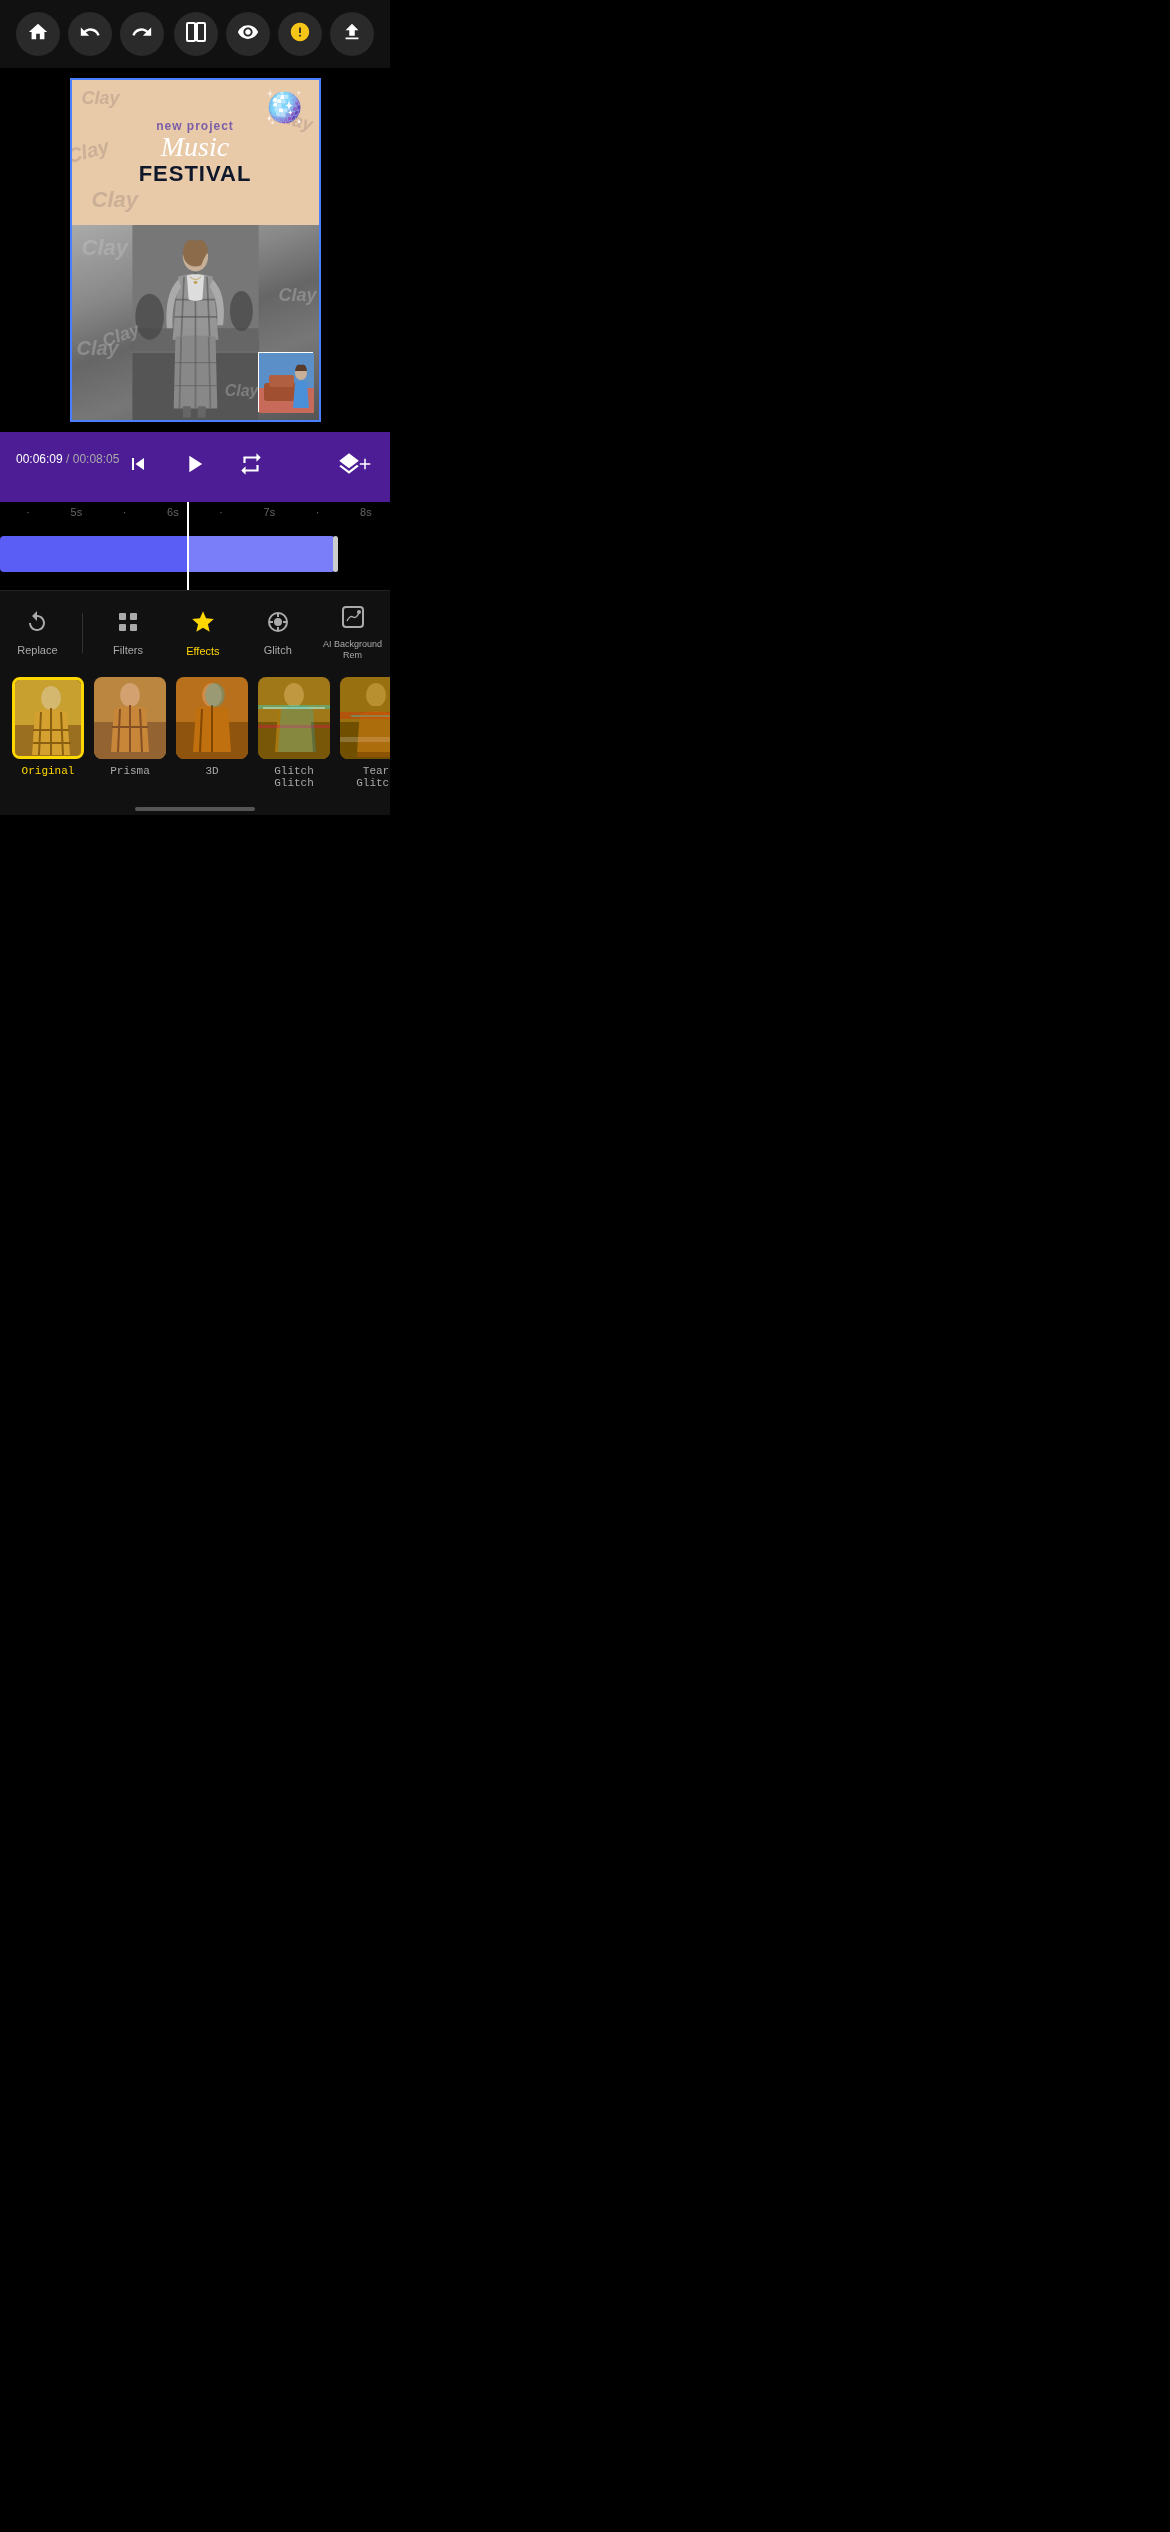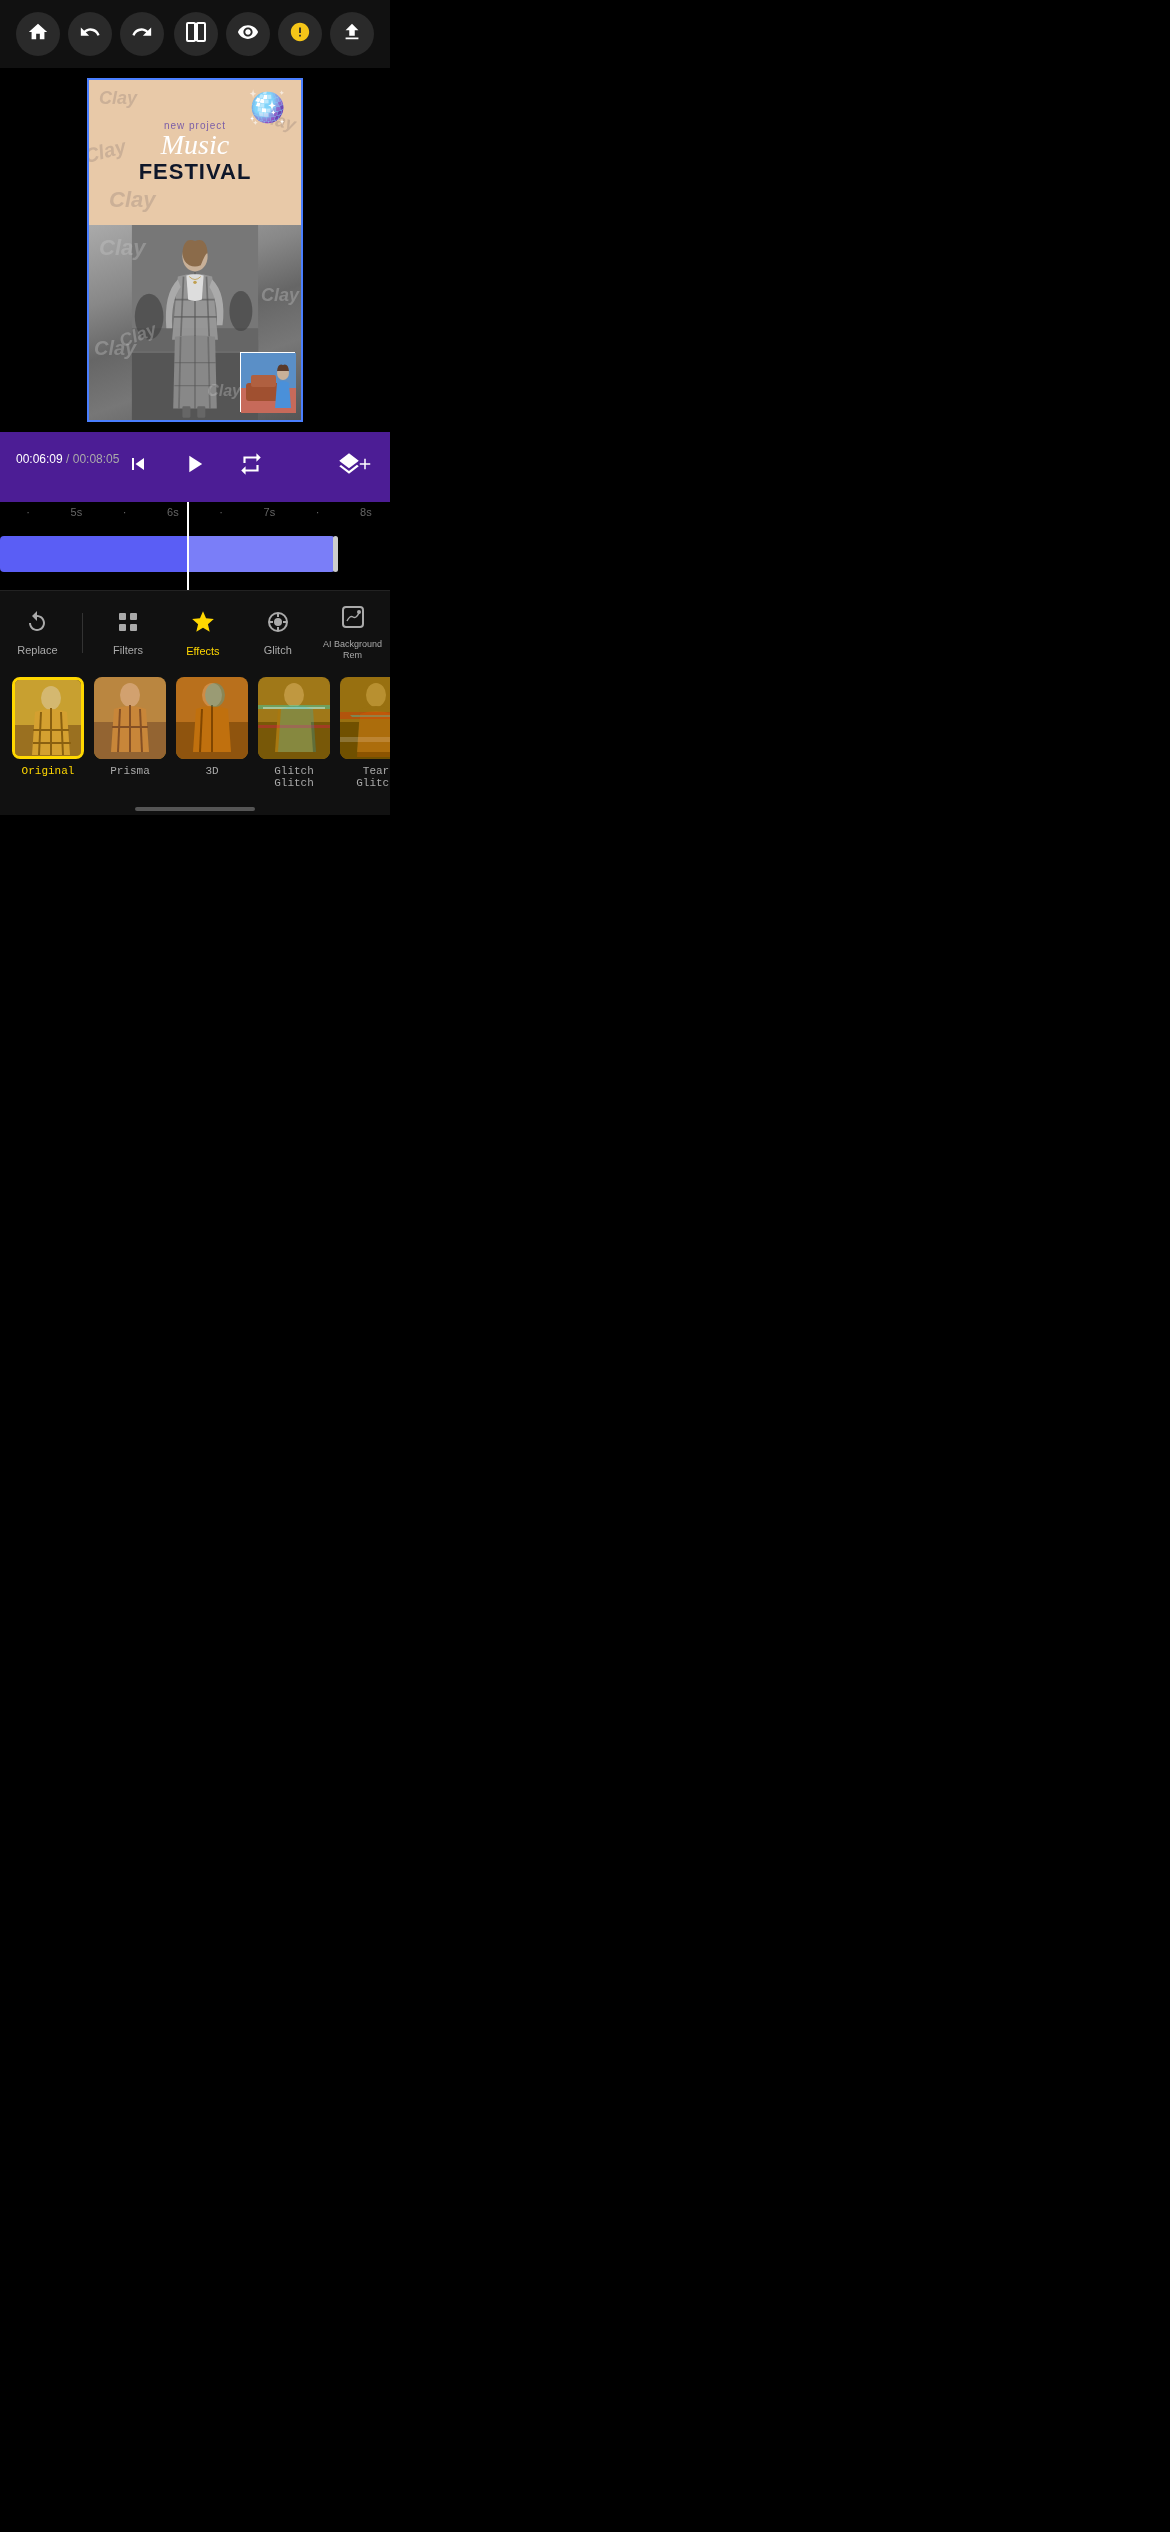--- a/index.html
+++ b/index.html
@@ -72,21 +72,21 @@
     .preview-area {
       width: 100%;
       background: #000;
       display: flex;
       justify-content: center;
       align-items: center;
       padding: 10px 0;
     }
 
     .canvas-container {
-      width: 216px;
+      width: 251px;
       position: relative;
       border: 2px solid #4a7fff;
     }
 
     
     .canvas-top {
       width: 100%;
       height: 145px;
       background: #e8c9a8;
       position: relative;
@@ -100,23 +100,23 @@
     .canvas-top .watermark {
       position: absolute;
       color: rgba(150,130,120,0.35);
       font-size: 22px;
       font-style: italic;
       font-weight: bold;
       user-select: none;
     }
 
     .canvas-top .new-project {
-      font-size: 10px;
+      font-size: 12px;
       color: #7b5ea7;
-      font-weight: 400;
+      font-weight: 700;
       letter-spacing: 1px;
       z-index: 2;
       position: relative;
     }
 
     .canvas-top .music-text {
       font-size: 28px;
       font-family: Georgia, serif;
       font-style: italic;
       color: #fff;

